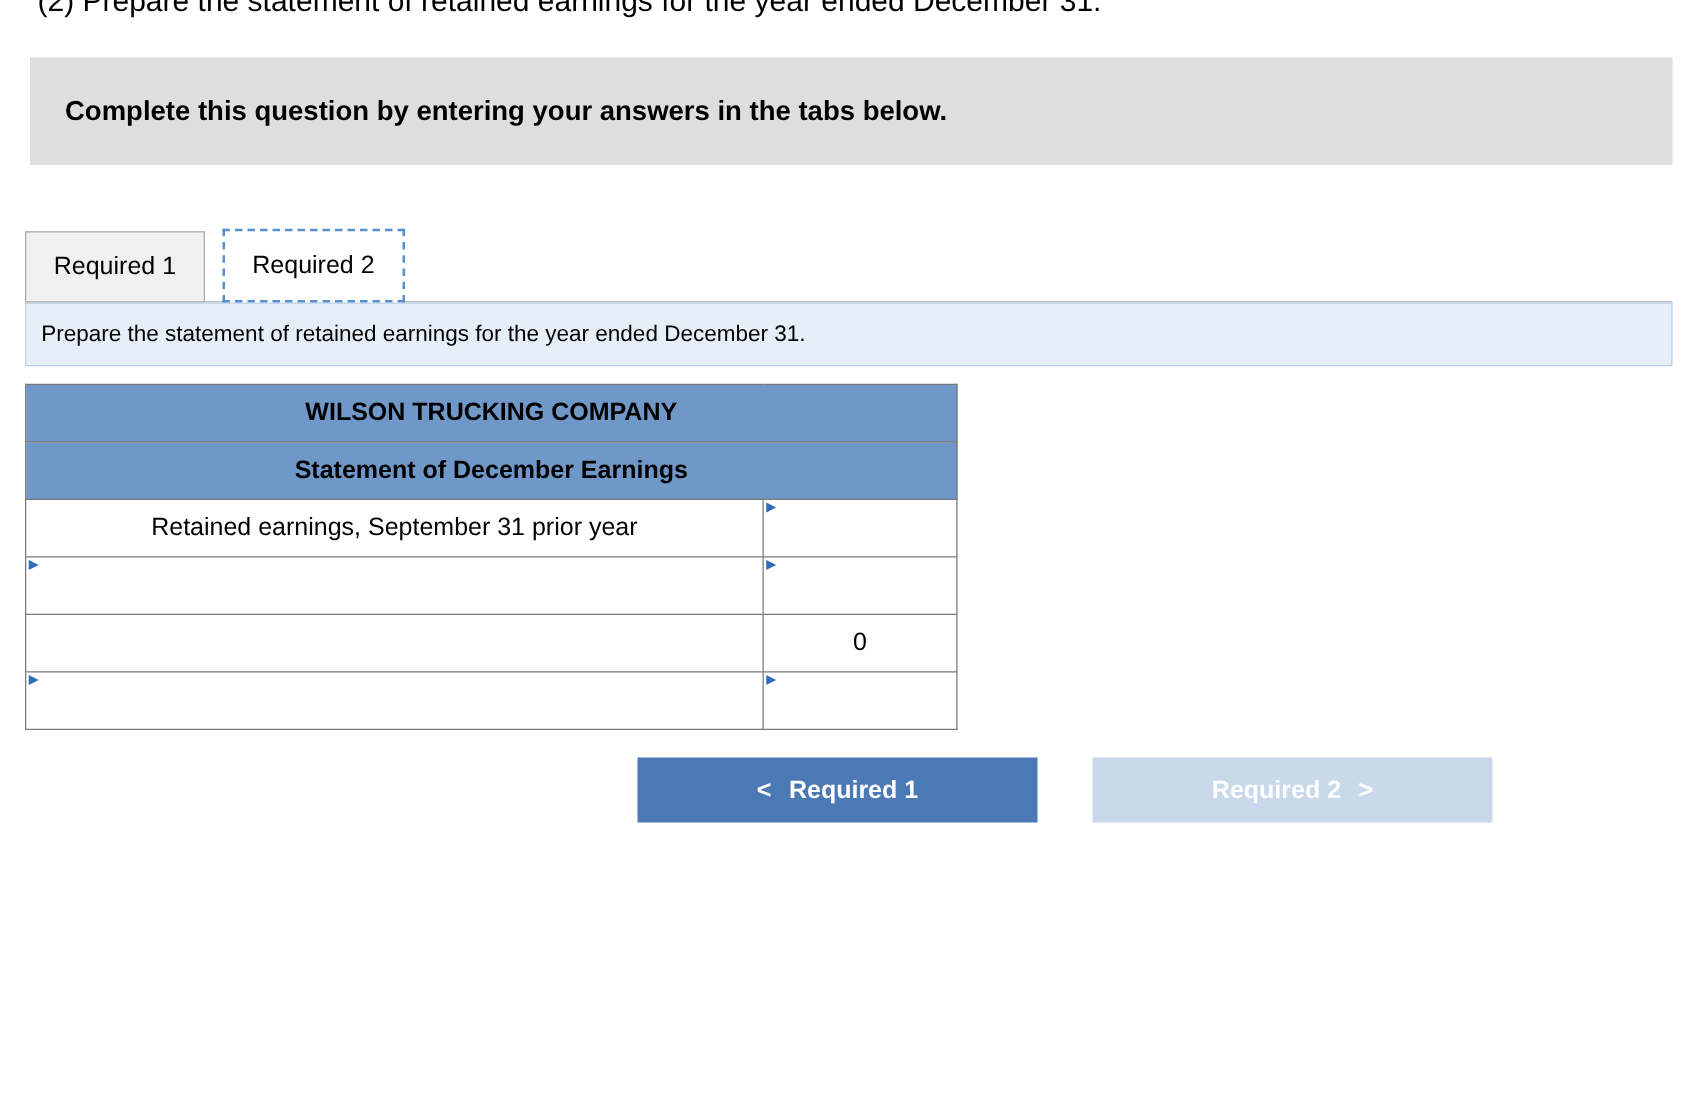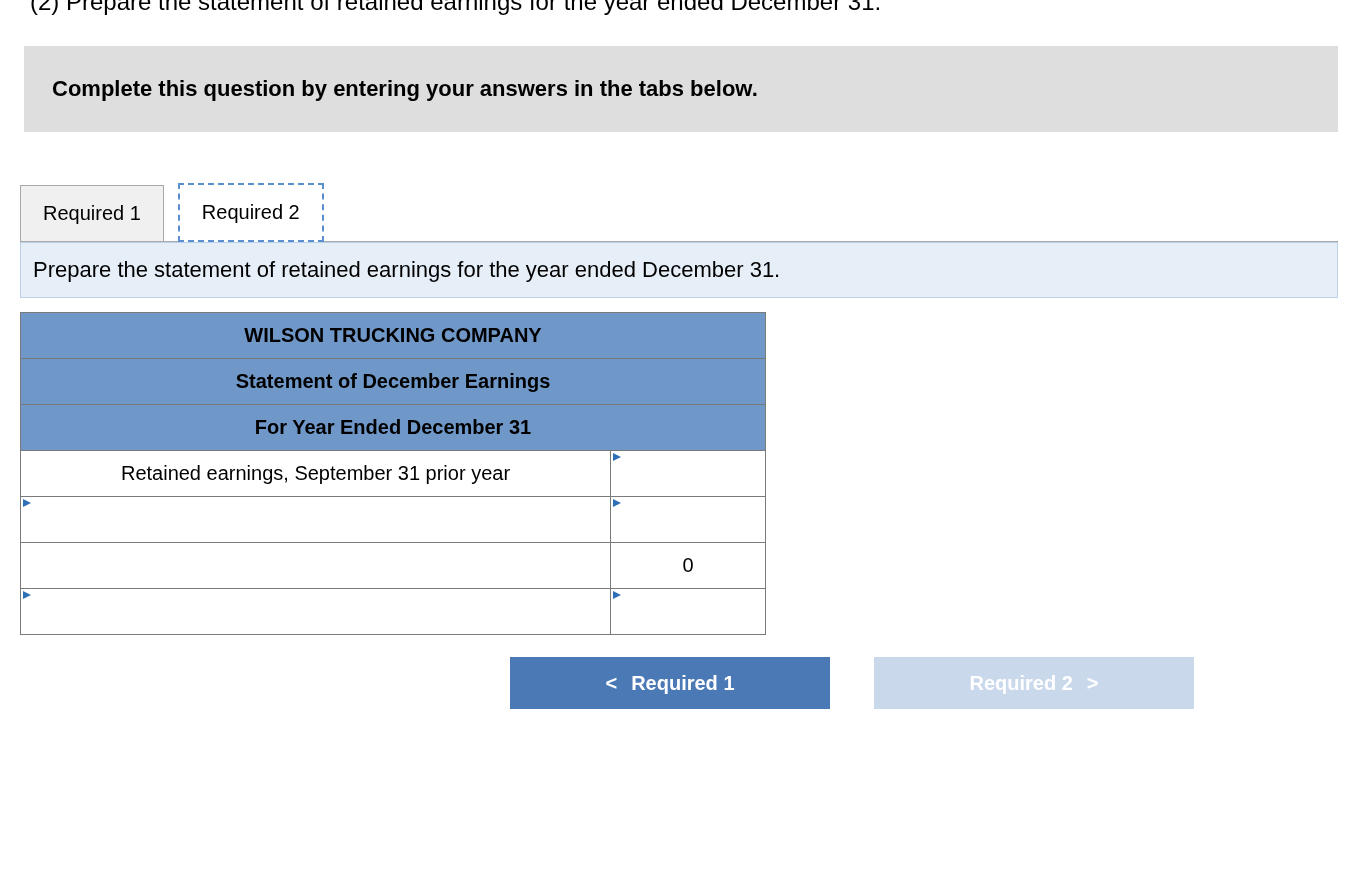--- a/index.html
+++ b/index.html
@@ -34,21 +34,21 @@
     border: 2px dashed #5a8fcf;
     padding: 16px 22px;
     z-index: 2;
   }
   .tab + .tab { margin-left: 14px; }
   .tab-line { border-bottom: 1px solid #a9a9a9; margin-top: -1px; }
   .subprompt {
     background: #e6eef8;
     border: 1px solid #bcd1e6;
     padding: 14px 12px;
-    font-size: 22px;
+    font-size: 18px;
     margin-top: 0;
   }
   .worksheet {
     margin-top: 14px;
     border-collapse: collapse;
   }
   .worksheet td {
     border: 1px solid #7a7a7a;
     height: 46px;
     padding: 0;
@@ -101,23 +101,20 @@
 
   <table class="worksheet">
     <tbody>
         <tr>
           <td class="blue-header" colspan="2">WILSON TRUCKING COMPANY</td>
         </tr>
     <tr>
           <td class="blue-header" colspan="2">Statement of December Earnings</td>
         </tr>
     <tr>
-          <td class="blue-header" colspan="2">For Year Ended December 31</td>
-        </tr>
-    <tr>
       <td class="label-cell">Retained earnings, September 31 prior year</td>
       <td class="value-cell with-tri"><span class="tri"></span><span></span></td>
     </tr>
     <tr>
       <td class="label-cell with-tri"><span class="tri"></span><span></span></td>
       <td class="value-cell with-tri"><span class="tri"></span><span></span></td>
     </tr>
     <tr>
       <td class="label-cell"></td>
       <td class="value-cell">0</td>

